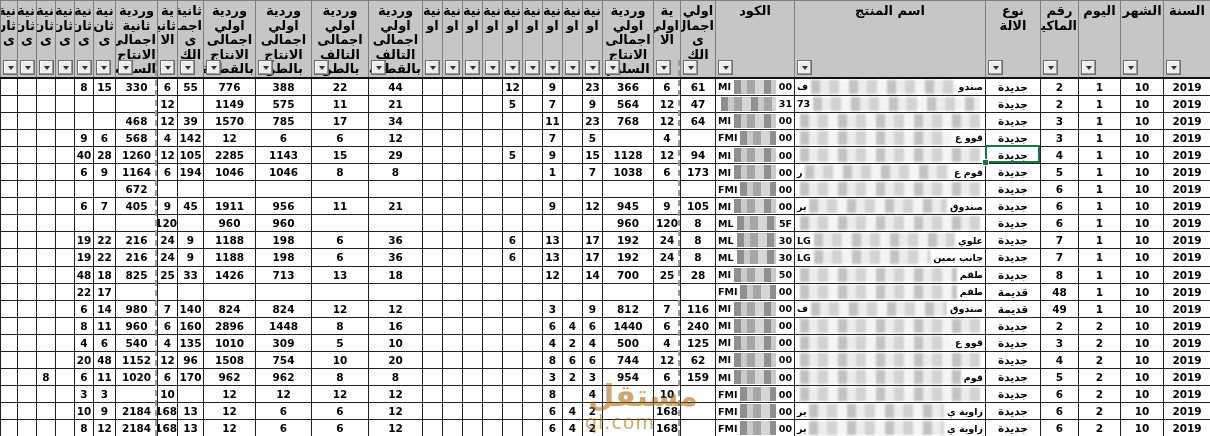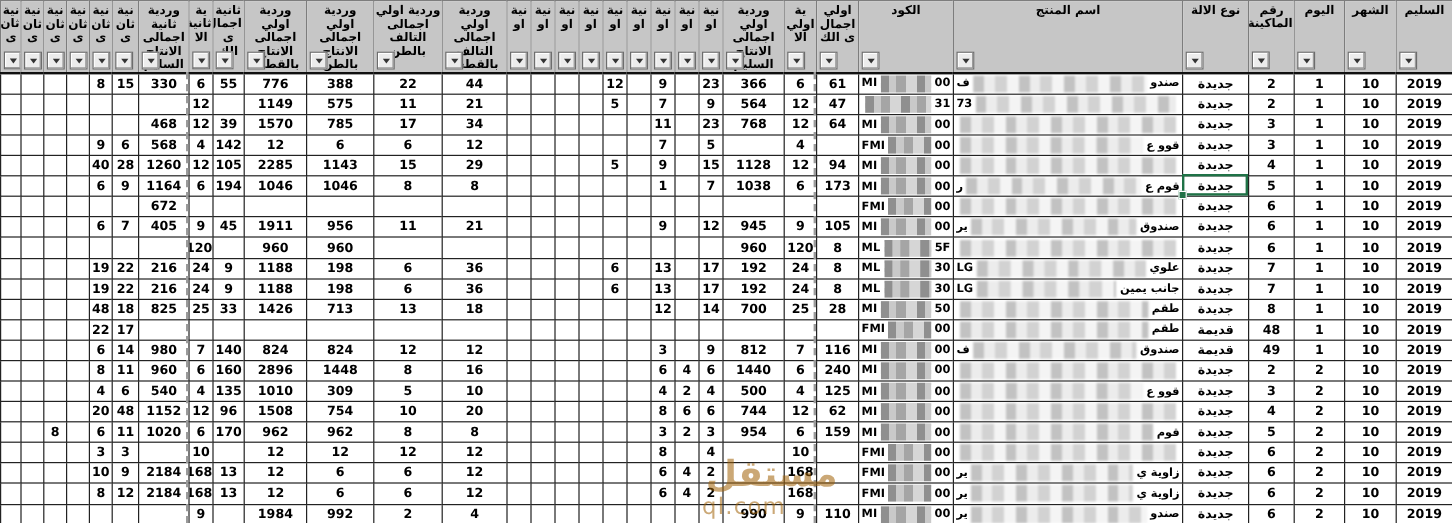--- a/index.html
+++ b/index.html
@@ -2,21 +2,21 @@
 <html><head>
 <meta charset="utf-8">
 <style>
   html,body{margin:0;padding:0;background:#e8e8e8;}
   .stage{position:relative;width:1210px;height:436px;overflow:hidden;background:#fff;
          font-family:"DejaVu Sans","Liberation Sans",sans-serif;}
   table{border-collapse:collapse;table-layout:fixed;width:1210px;direction:rtl;}
   th,td{padding:0;overflow:hidden;white-space:nowrap;box-sizing:border-box;}
   thead tr{height:60px;}
   thead th{background:#c6c6c6;border:1px solid #7d7d7d;border-bottom:2px solid #101010;
-           font-size:10px;font-weight:bold;color:#000;vertical-align:top;padding:3px 1px 0 1px;
+           font-size:13px;font-weight:bold;color:#000;vertical-align:top;padding:3px 1px 0 1px;
            position:relative;white-space:normal;line-height:1.12;text-align:center;}
   tbody tr{height:17.09px;}
   tbody td{border:1px solid #222;font-size:10.5px;font-weight:bold;text-align:center;color:#000;background:#fff;}
   .dd{position:absolute;bottom:2px;left:2px;width:13px;height:13px;background:#ececec;
       border:1px solid #6d6d6d;box-shadow:inset -1px -1px 0 #9a9a9a,inset 1px 1px 0 #ffffff;
       display:flex;align-items:center;justify-content:center;}
   .dd::after{content:"";width:0;height:0;border:3px solid transparent;border-top:4px solid #333;margin-top:4px;}
   .cellflex{display:flex;align-items:center;height:16px;width:100%;}
   .ltr{direction:ltr;}
   .frag{font-size:9.5px;font-weight:bold;padding:0 2px;flex:0 0 auto;}
@@ -73,21 +73,21 @@
         <col style="width: 42px;">
         <col style="width: 22px;">
         <col style="width: 19px;">
         <col style="width: 19px;">
         <col style="width: 19px;">
         <col style="width: 19px;">
         <col style="width: 17px;">
       </colgroup>
     <thead>
         <tr>
-          <th><span>السليم</span><span class="dd"></span></th>
+          <th><span>السنة</span><span class="dd"></span></th>
           <th><span>الشهر</span><span class="dd"></span></th>
           <th><span>اليوم</span><span class="dd"></span></th>
           <th><span>رقم الماكينة</span><span class="dd"></span></th>
           <th><span>نوع الالة</span><span class="dd"></span></th>
           <th><span>اسم المنتج</span><span class="dd"></span></th>
           <th><span>الكود</span><span class="dd"></span></th>
           <th><span>اولي اجمال ى الك</span><span class="dd"></span></th>
           <th><span>ية اولي الا</span><span class="dd"></span></th>
           <th><span>وردية اولي اجمالى الانتاج السليم</span><span class="dd"></span></th>
           <th><span>نية او</span><span class="dd"></span></th>

